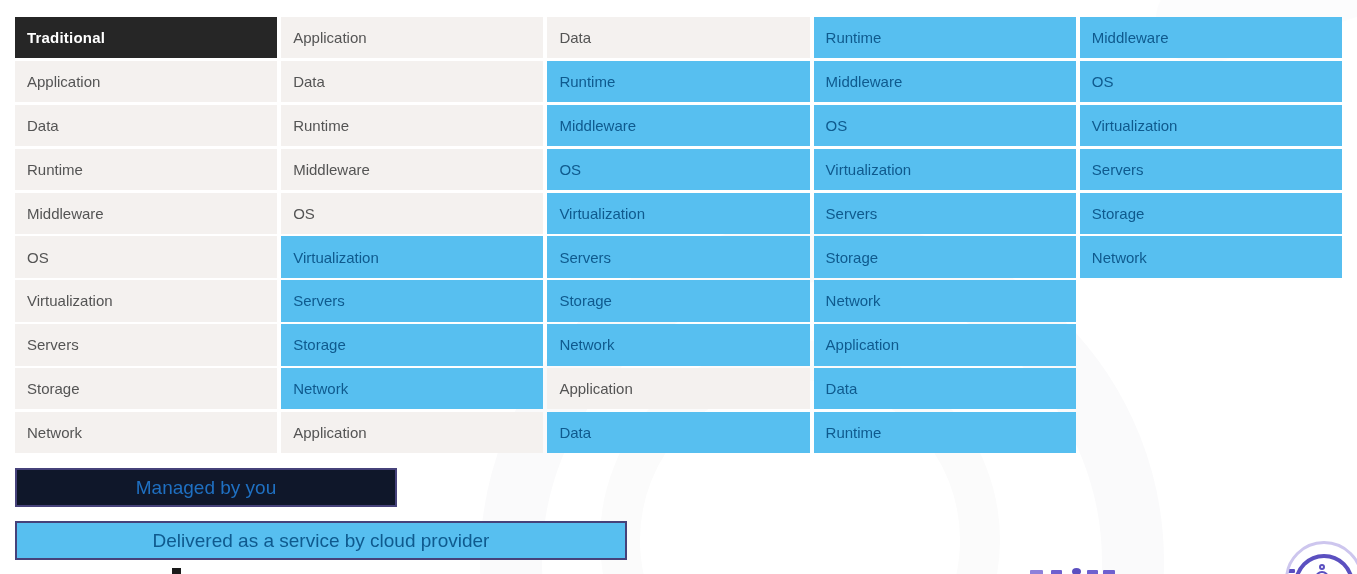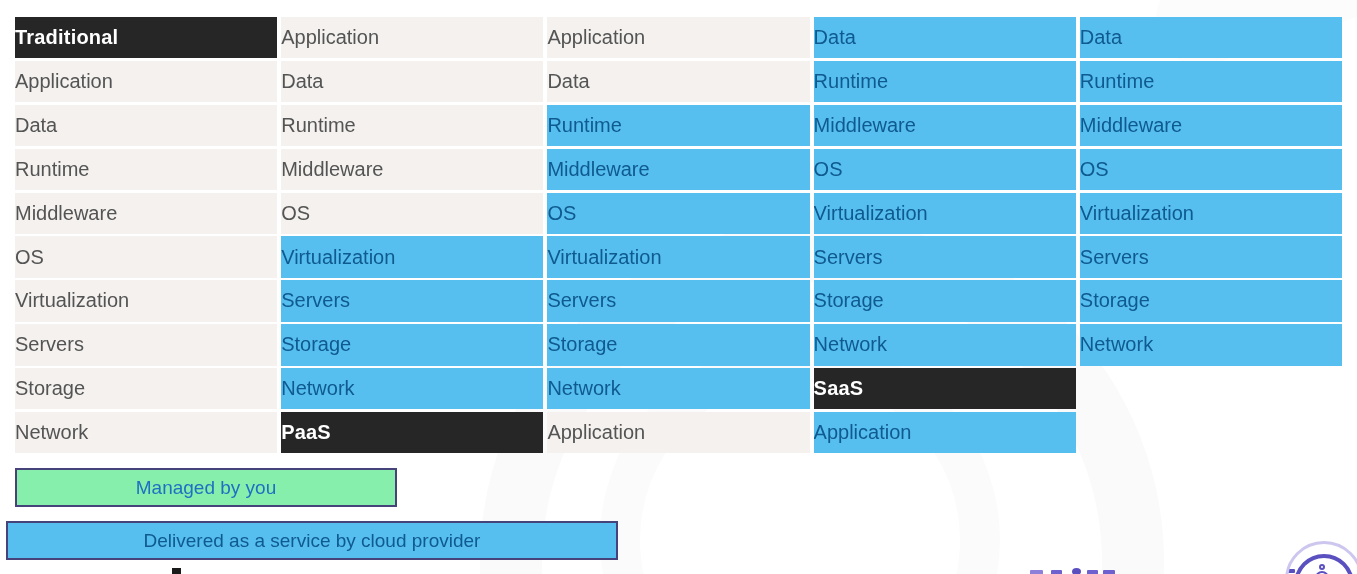--- a/index.html
+++ b/index.html
@@ -13,30 +13,30 @@
   .wm2{left:600px;top:340px;width:320px;height:320px;border:40px solid rgba(40,40,70,0.018);}
   .wm3{position:absolute;left:1150px;top:-60px;width:320px;height:90px;background:rgba(40,40,70,0.013);
        transform:rotate(-18deg);border-radius:45px;pointer-events:none;}
 
   
   .grid{
     position:absolute;left:15px;top:17px;width:1327px;
     display:grid;grid-template-columns:repeat(5,1fr);grid-template-rows:repeat(10,41.3px);
     grid-auto-flow:column;column-gap:4px;row-gap:2.6px;
   }
-  .cell{display:flex;align-items:center;font-size:20px;white-space:nowrap;overflow:hidden;}
+  .cell{display:flex;align-items:center;padding-left:12px;font-size:15px;white-space:nowrap;overflow:hidden;}
   .cell.header{background:#262626;color:#ffffff;font-weight:bold;letter-spacing:.2px;}
   .cell.managed{background:#f4f1ef;color:#545454;}
   .cell.service{background:#57bff0;color:#0f5a8e;}
 
   
   .legend-box{position:absolute;display:flex;align-items:center;justify-content:center;
     font-size:19px;border:2px solid #46427a;box-sizing:border-box;}
-  .legend-managed{left:15px;top:468px;width:382px;height:39px;background:#86efac;color:#1f70c2;}
-  .legend-service{left:6px;top:521px;width:612px;height:39px;background:#57bff0;color:#0f5a8e;}
+  .legend-managed{left:15px;top:468px;width:382px;height:39px;background:#0f172a;color:#1f70c2;}
+  .legend-service{left:15px;top:521px;width:612px;height:39px;background:#57bff0;color:#0f5a8e;}
 
   
   .tick{position:absolute;left:172px;top:568px;width:9px;height:6px;background:#1a1a1a;}
   .frag{position:absolute;top:570px;height:5px;background:#6e60cf;border-radius:1px;}
   .f1{left:1030px;width:13px;background:#8d80da;}
   .f2{left:1051px;width:11px;}
   .f3{left:1072px;top:568px;width:9px;height:7px;border-radius:50%;background:#5b4fc0;}
   .f4{left:1087px;width:11px;}
   .f5{left:1103px;width:12px;}
   .f6{left:1288px;top:569px;width:7px;height:4px;background:#5b4fc0;}
@@ -70,40 +70,38 @@
       <div class="cell managed">Network</div>
       <div class="cell managed">Application</div>
       <div class="cell managed">Data</div>
       <div class="cell managed">Runtime</div>
       <div class="cell managed">Middleware</div>
       <div class="cell managed">OS</div>
       <div class="cell service">Virtualization</div>
       <div class="cell service">Servers</div>
       <div class="cell service">Storage</div>
       <div class="cell service">Network</div>
-      <div class="cell header">PaaS</div>
       <div class="cell managed">Application</div>
       <div class="cell managed">Data</div>
       <div class="cell service">Runtime</div>
       <div class="cell service">Middleware</div>
       <div class="cell service">OS</div>
       <div class="cell service">Virtualization</div>
       <div class="cell service">Servers</div>
       <div class="cell service">Storage</div>
       <div class="cell service">Network</div>
       <div class="cell managed">Application</div>
       <div class="cell service">Data</div>
       <div class="cell service">Runtime</div>
       <div class="cell service">Middleware</div>
       <div class="cell service">OS</div>
       <div class="cell service">Virtualization</div>
       <div class="cell service">Servers</div>
       <div class="cell service">Storage</div>
       <div class="cell service">Network</div>
-      <div class="cell header">SaaS</div>
       <div class="cell service">Application</div>
       <div class="cell service">Data</div>
       <div class="cell service">Runtime</div>
       <div class="cell service">Middleware</div>
       <div class="cell service">OS</div>
       <div class="cell service">Virtualization</div>
       <div class="cell service">Servers</div>
       <div class="cell service">Storage</div>
       <div class="cell service">Network</div>
     </div>

